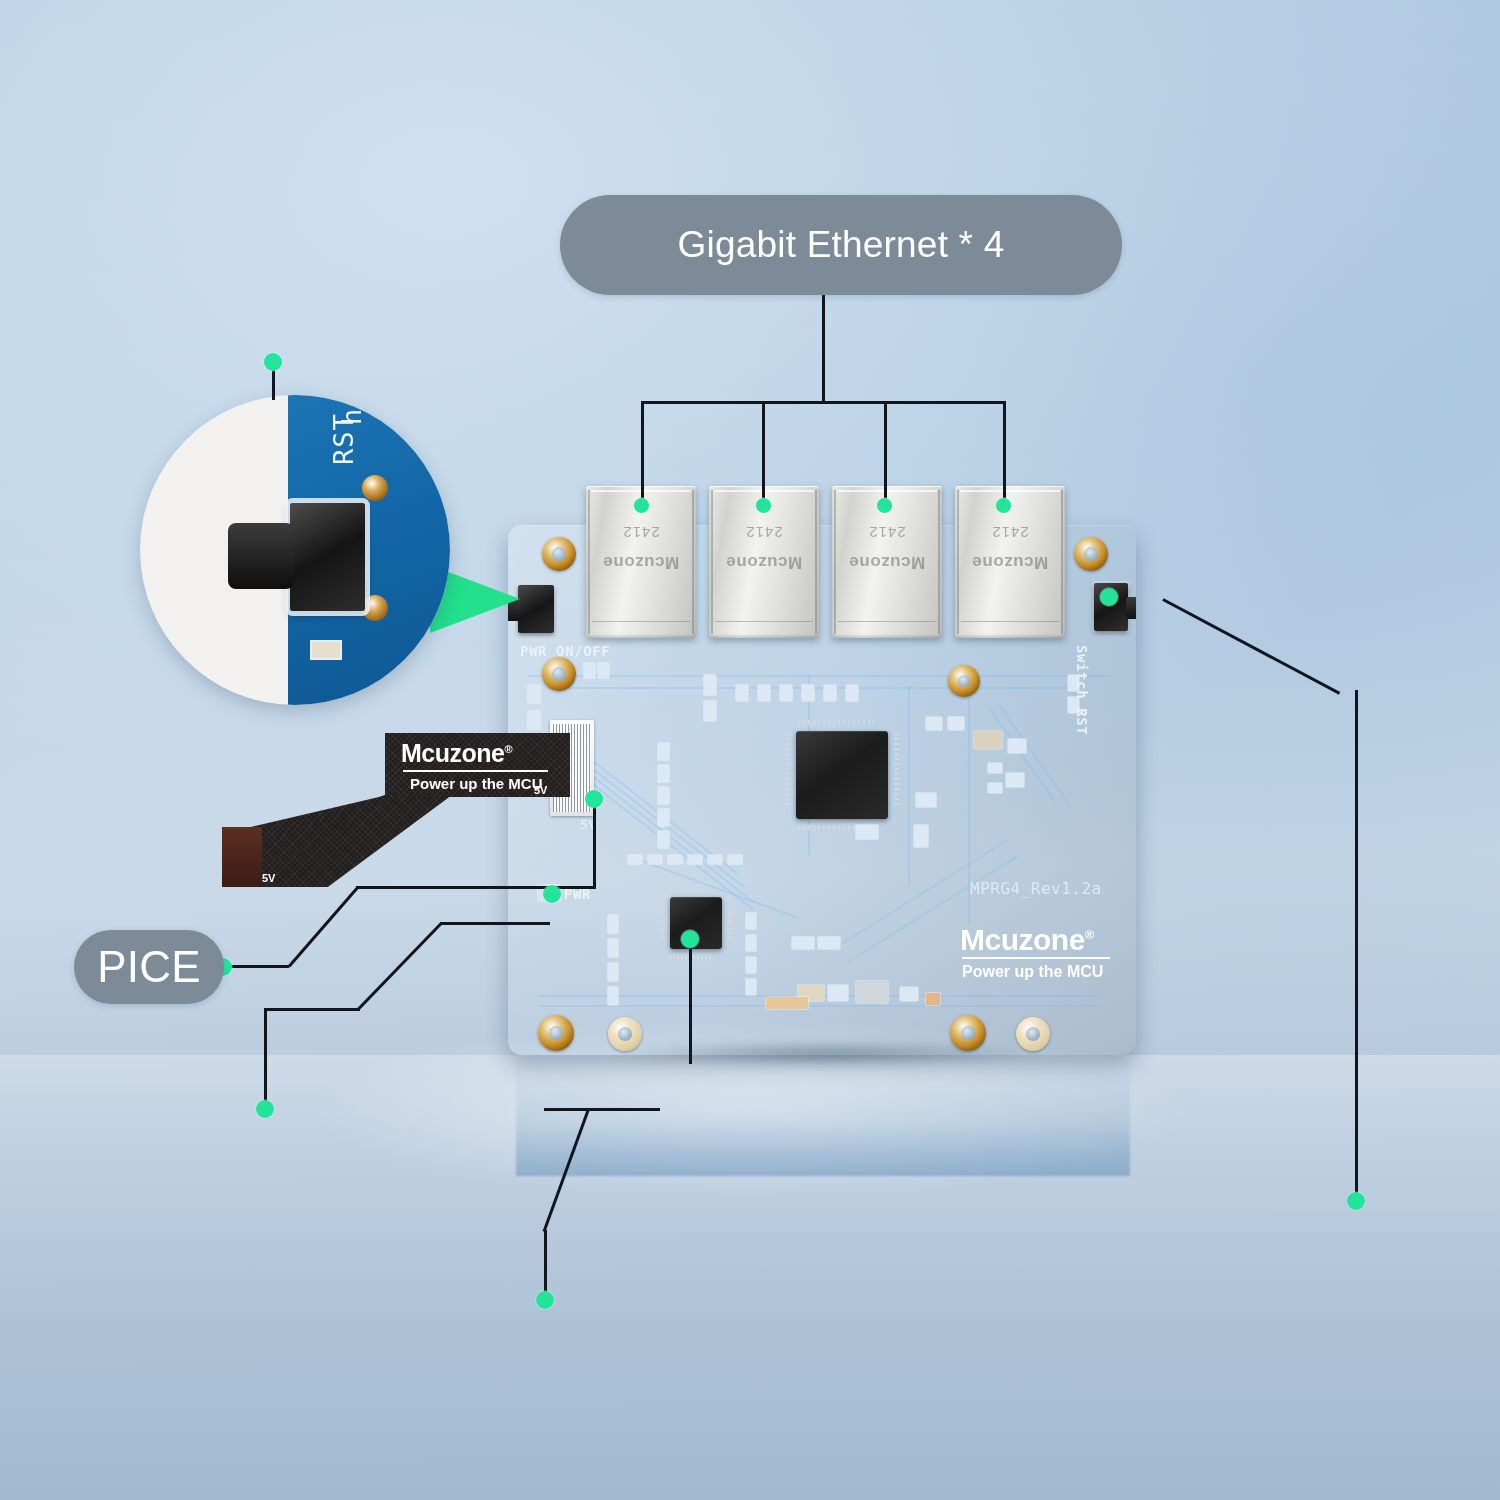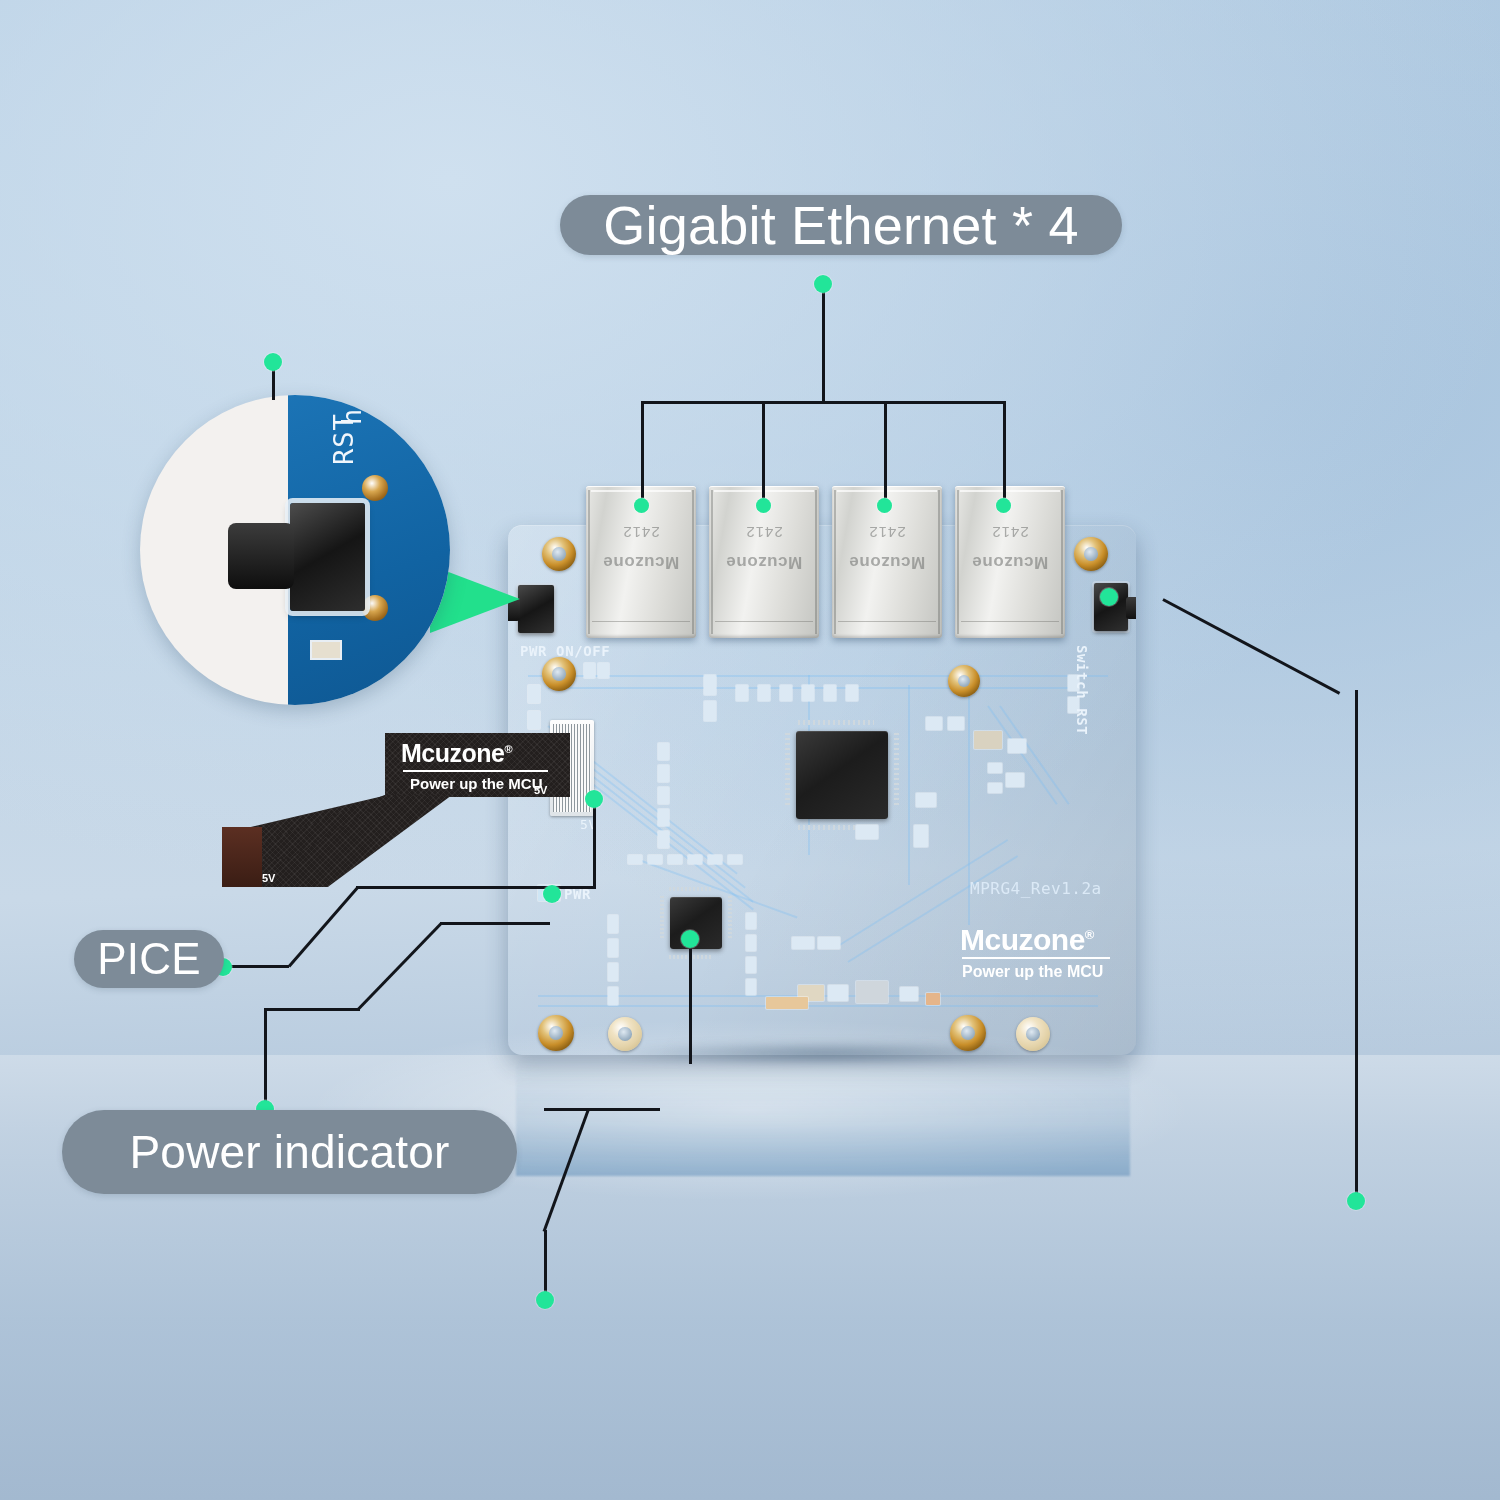--- a/index.html
+++ b/index.html
@@ -373,27 +373,24 @@
   <div class="dot" style="left:1100px;top:588px;"></div>
   <div class="dot" style="left:1347px;top:1192px;"></div>
   <div class="dot" style="left:585px;top:790px;"></div>
   <div class="dot" style="left:214px;top:958px;"></div>
   <div class="dot" style="left:543px;top:885px;"></div>
   <div class="dot" style="left:256px;top:1100px;"></div>
   <div class="dot" style="left:681px;top:930px;"></div>
   <div class="dot" style="left:536px;top:1291px;"></div>
 
 
-  <div class="pill" style="left:560px;top:195px;width:562px;height:60px;font-size:54px;">
+  <div class="pill" style="left:560px;top:195px;width:562px;height:100px;font-size:37px;">
     <span>Gigabit Ethernet * 4</span>
   </div>
 
-  <div class="pill" style="left:74px;top:930px;width:150px;height:58px;font-size:44px;">
+  <div class="pill" style="left:74px;top:930px;width:150px;height:74px;font-size:44px;">
     <span>PICE</span>
   </div>
 
-  <div class="pill" style="left:62px;top:1110px;width:455px;height:84px;font-size:46px;">
-    <span>Power indicator</span>
-  </div>
 
 
 
 </div>
 
 </body></html>

